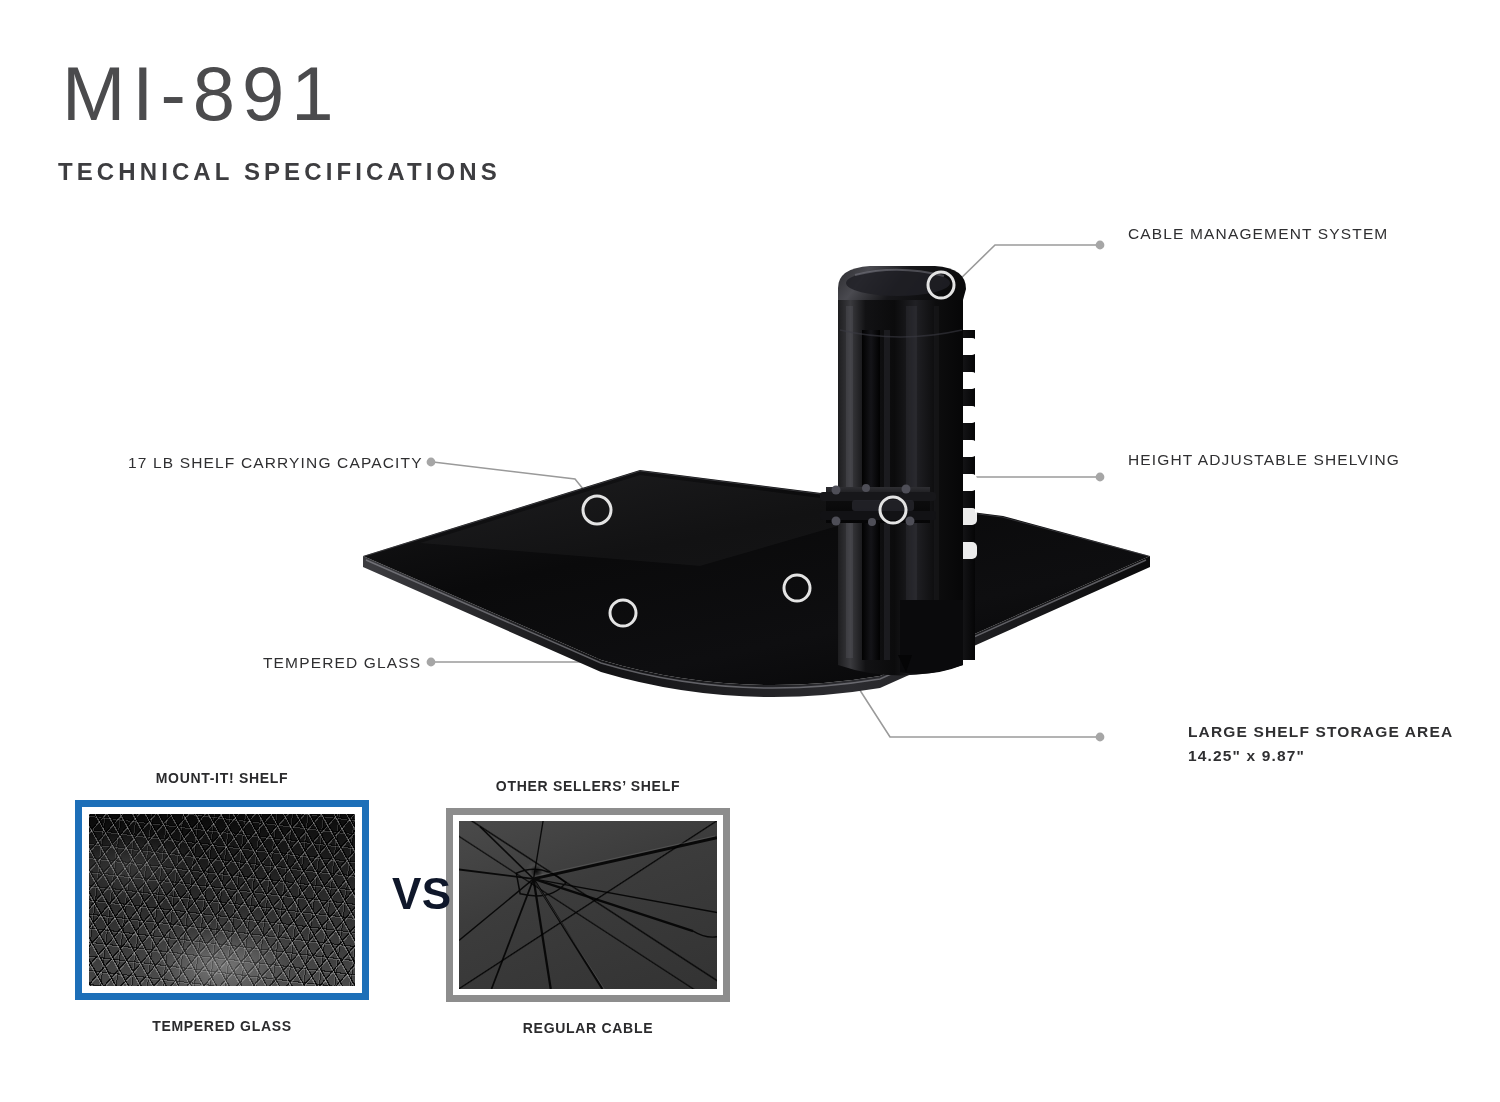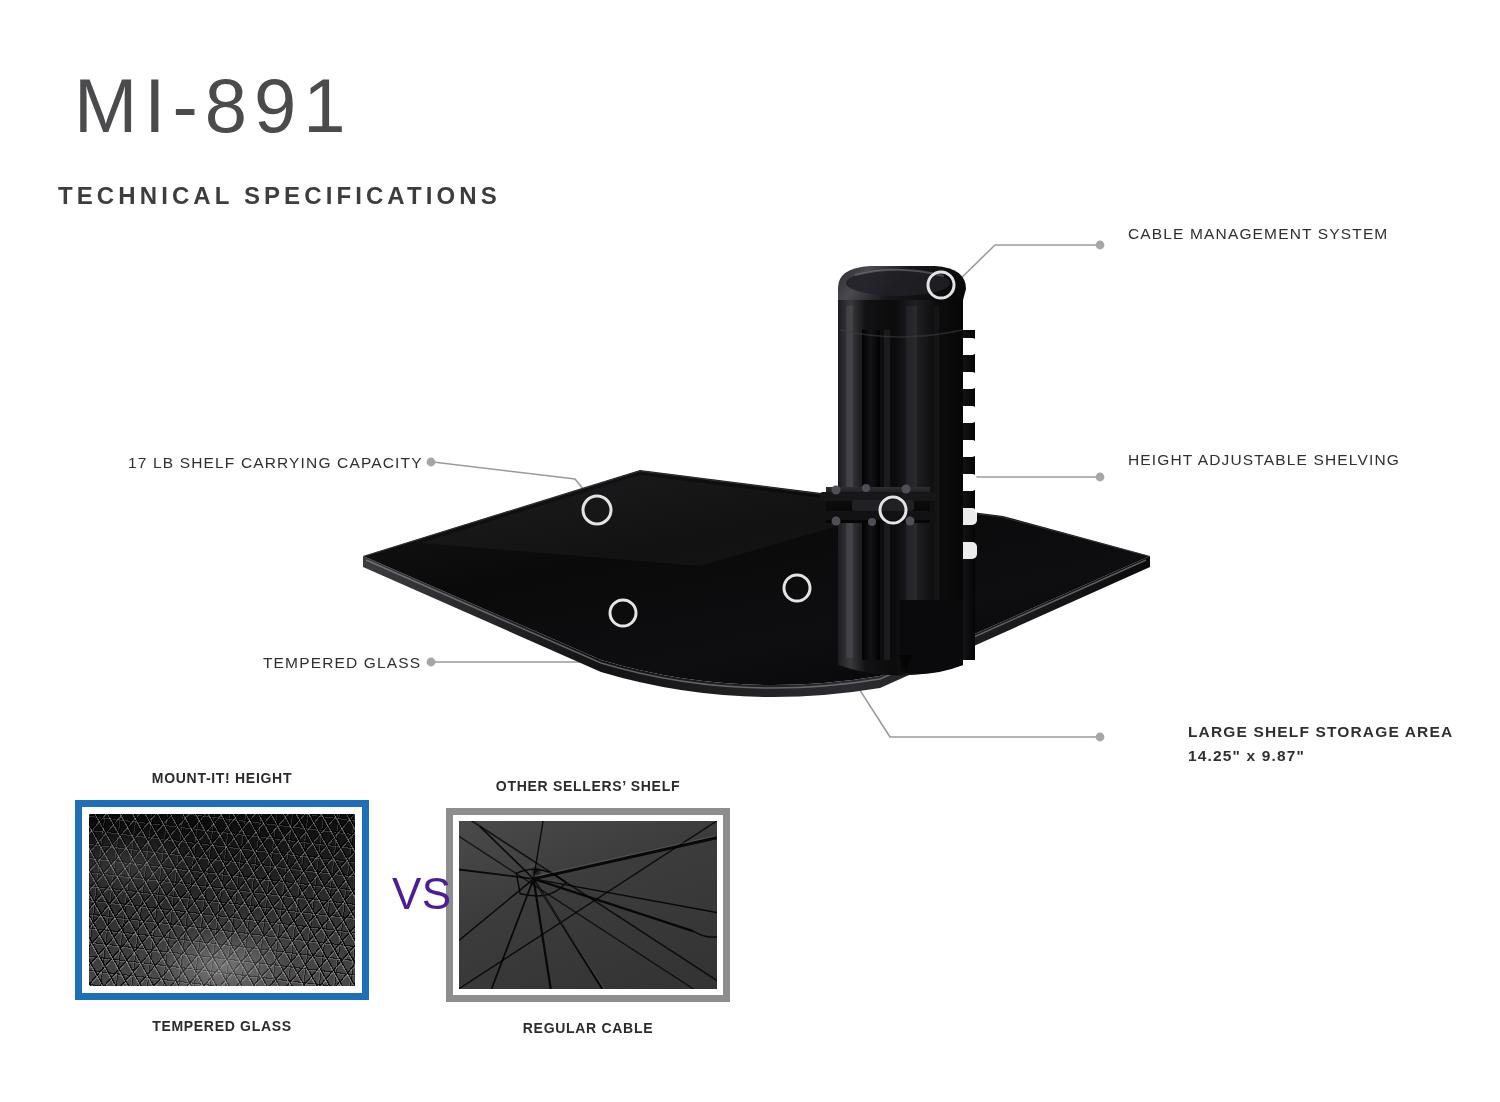--- a/index.html
+++ b/index.html
@@ -20,21 +20,21 @@
     position: absolute;
     left: 58px;
     top: 52px;
   }
   #product-title {
     font-size: 76px;
     font-weight: 400;
     color: #4b4b4d;
     letter-spacing: 7px;
     line-height: 1;
-    margin: 16px;
+    margin: 4px;
     white-space: nowrap;
   }
   #product-subtitle {
     font-size: 24px;
     font-weight: 700;
     color: #3d3d40;
     letter-spacing: 4.1px;
     margin: 0;
     padding-top: 22px;
     white-space: nowrap;
@@ -149,22 +149,22 @@
     left: 0; top: 0;
     width: 100%;
     height: 100%;
   }
 
   #vs-label {
     position: absolute;
     left: 392px;
     top: 872px;
     font-size: 44px;
-    font-weight: 400;
-    color: #4c1d95;
+    font-weight: 700;
+    color: #0f172a;
     letter-spacing: 0.5px;
     line-height: 1;
   }
 </style>
 </head>
 <body>
 
 <div id="header">
   <h1 id="product-title">MI-891</h1>
   <div id="product-subtitle">TECHNICAL SPECIFICATIONS</div>
@@ -319,21 +319,21 @@
   <div>14.25" x 9.87"</div>
 </div>
 
 <div class="callout-label left" style="left:128px; top:451px;">17 LB SHELF CARRYING CAPACITY</div>
 
 <div class="callout-label left" style="left:263px; top:651px;">TEMPERED GLASS</div>
 
 <div id="comparison">
 
   <div class="compare-block" id="block-mountit">
-    <div class="compare-caption-top">MOUNT-IT! HEIGHT</div>
+    <div class="compare-caption-top">MOUNT-IT! SHELF</div>
     <div class="photo-frame" id="frame-mountit">
       <div class="photo-inner" id="photo-tempered"></div>
     </div>
     <div class="compare-caption-bottom">TEMPERED GLASS</div>
   </div>
 
   <div class="compare-block" id="block-other">
     <div class="compare-caption-top">OTHER SELLERS’ SHELF</div>
     <div class="photo-frame" id="frame-other">
       <div class="photo-inner" id="photo-regular">

